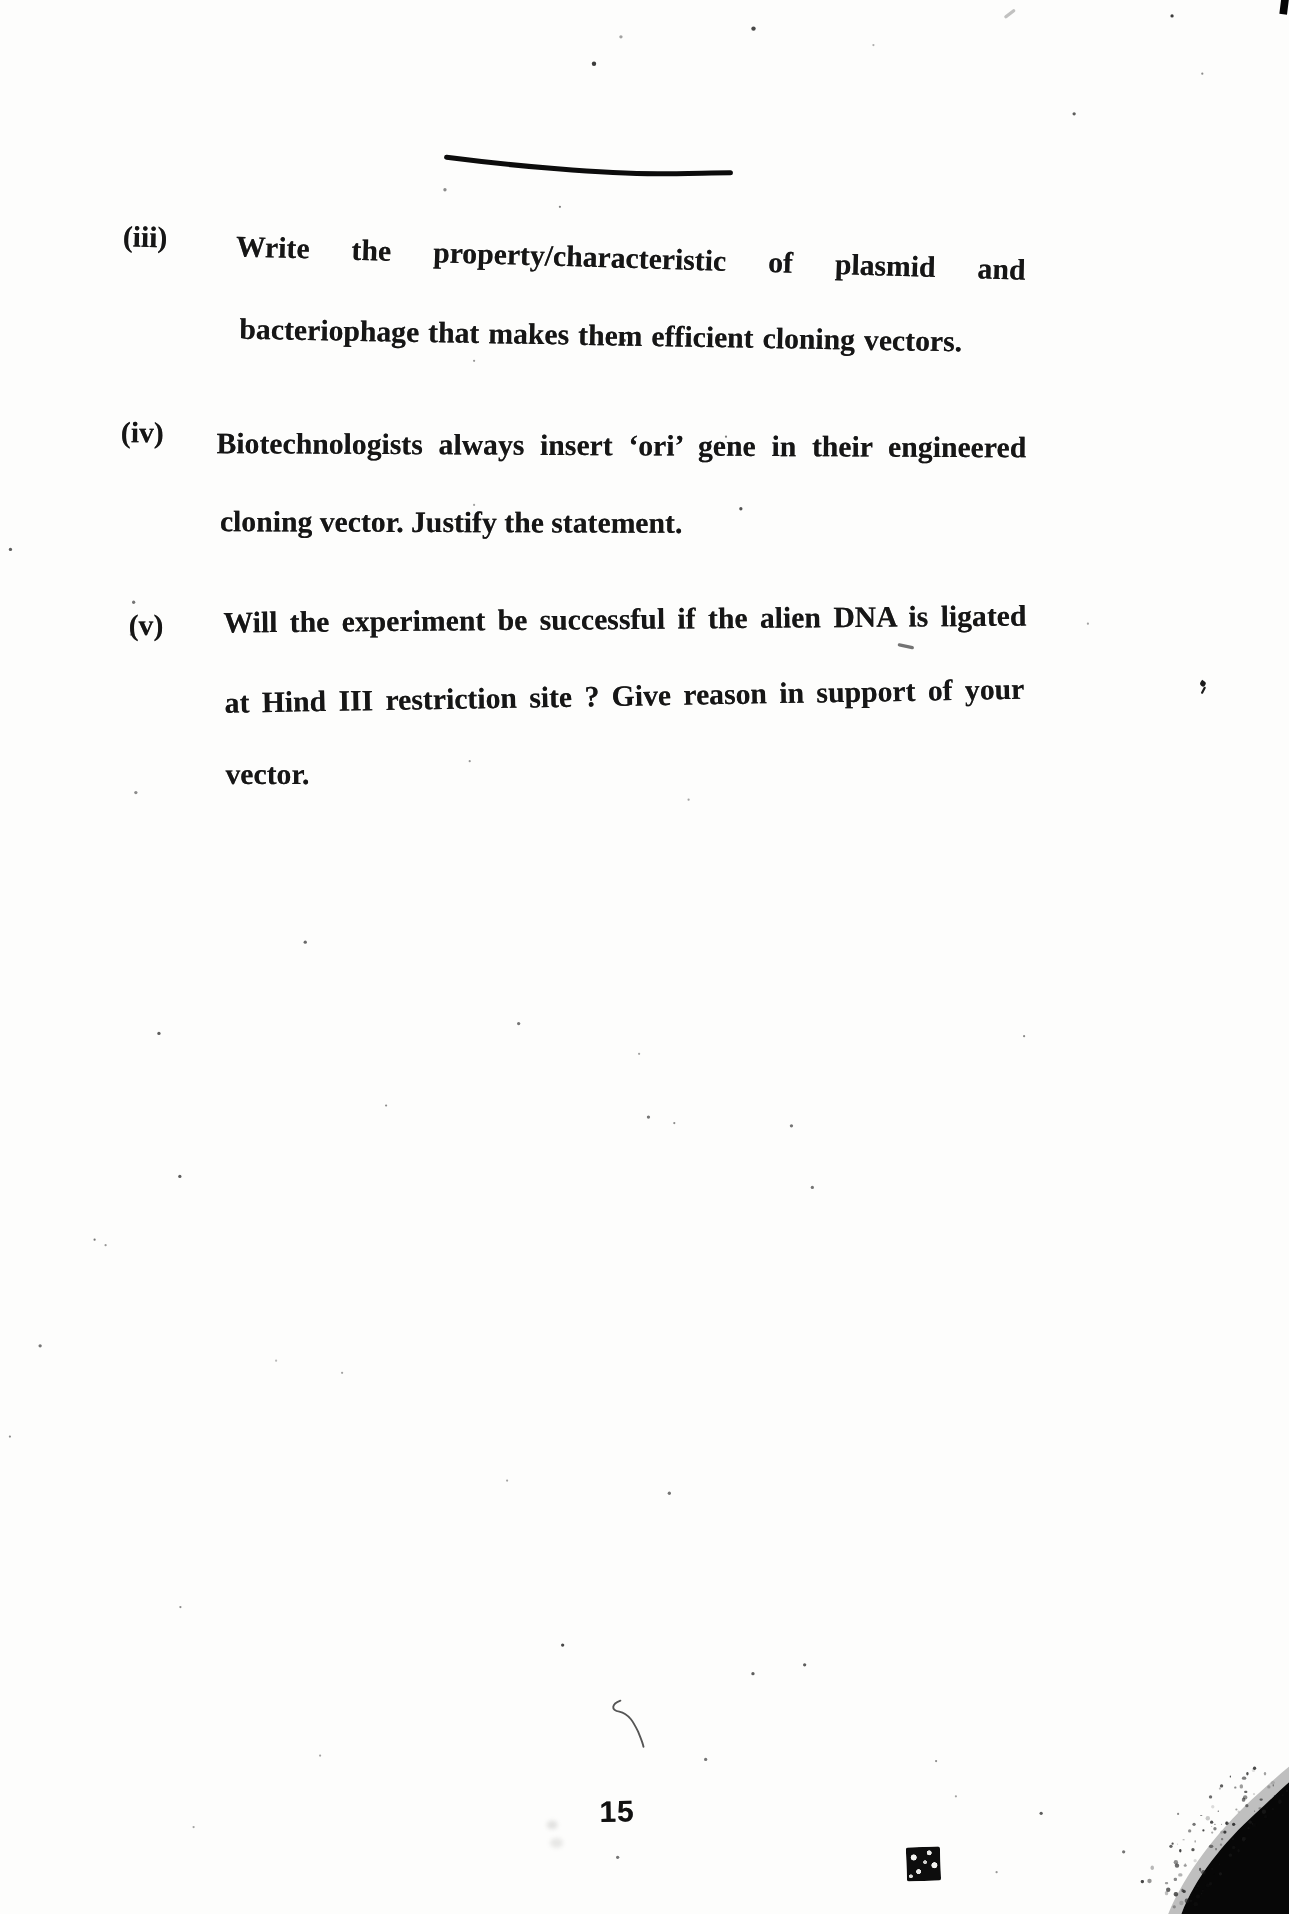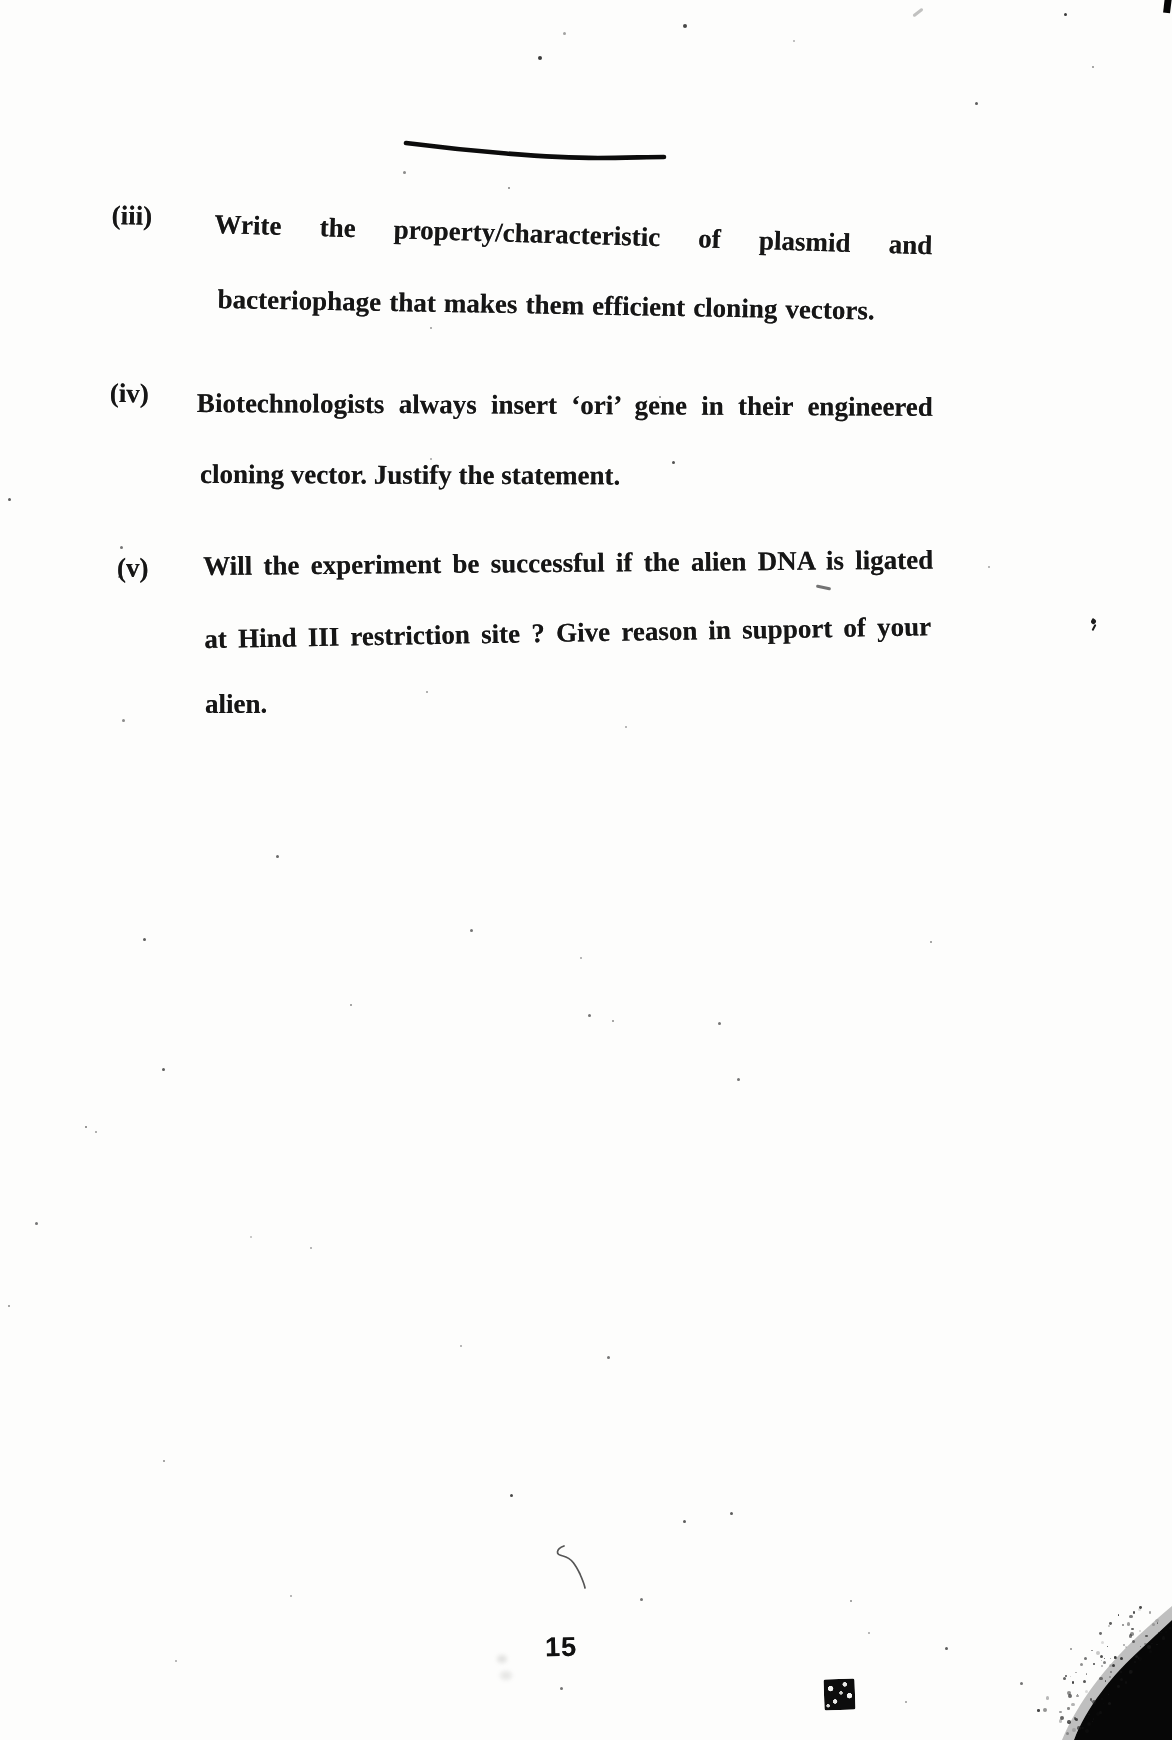--- a/index.html
+++ b/index.html
@@ -115,21 +115,21 @@
   <div>
     <div class="qlabel" style="left:110px;top:379px;transform:rotate(0.5deg);">(iv)</div>
     <div class="qline just" style="left:197px;top:388px;width:736px;transform:rotate(0.3deg);">Biotechnologists always insert ‘ori’ gene in their engineered</div>
     <div class="qline" style="left:200px;top:459px;transform:rotate(0.2deg);">cloning vector. Justify the statement.</div>
   </div>
 
   <div>
     <div class="qlabel" style="left:117px;top:554px;">(v)</div>
     <div class="qline just" style="left:203px;top:551px;width:730px;transform:rotate(-0.5deg);">Will the experiment be successful if the alien DNA is ligated</div>
     <div class="qline just" style="left:204px;top:624px;width:727px;transform:rotate(-1.0deg);">at Hind III restriction site ? Give reason in support of your</div>
-    <div class="qline" style="left:205px;top:689px;">alien.</div>
+    <div class="qline" style="left:205px;top:689px;">vector.</div>
   </div>
 
   <div class="underline-mark"></div>
   <div class="comma-mark"></div>
   <div class="comma-tail"></div>
   <div class="gray-slash"></div>
   <div class="corner-tick"></div>
 
   <svg class="svgmark" style="left:548px;top:1538px;" width="60" height="60">
     <path d="M16,8 C8,11 7,17 15,18 C24,20 28,28 32,36 C34,41 36,45 37,50" fill="none" stroke="#2a2a2a" stroke-width="1.7" stroke-linecap="round" opacity="0.8"></path>

